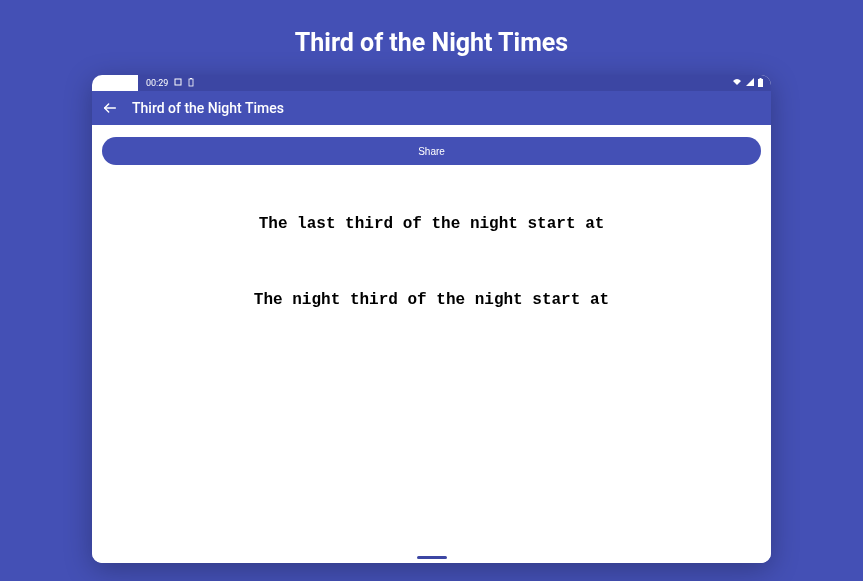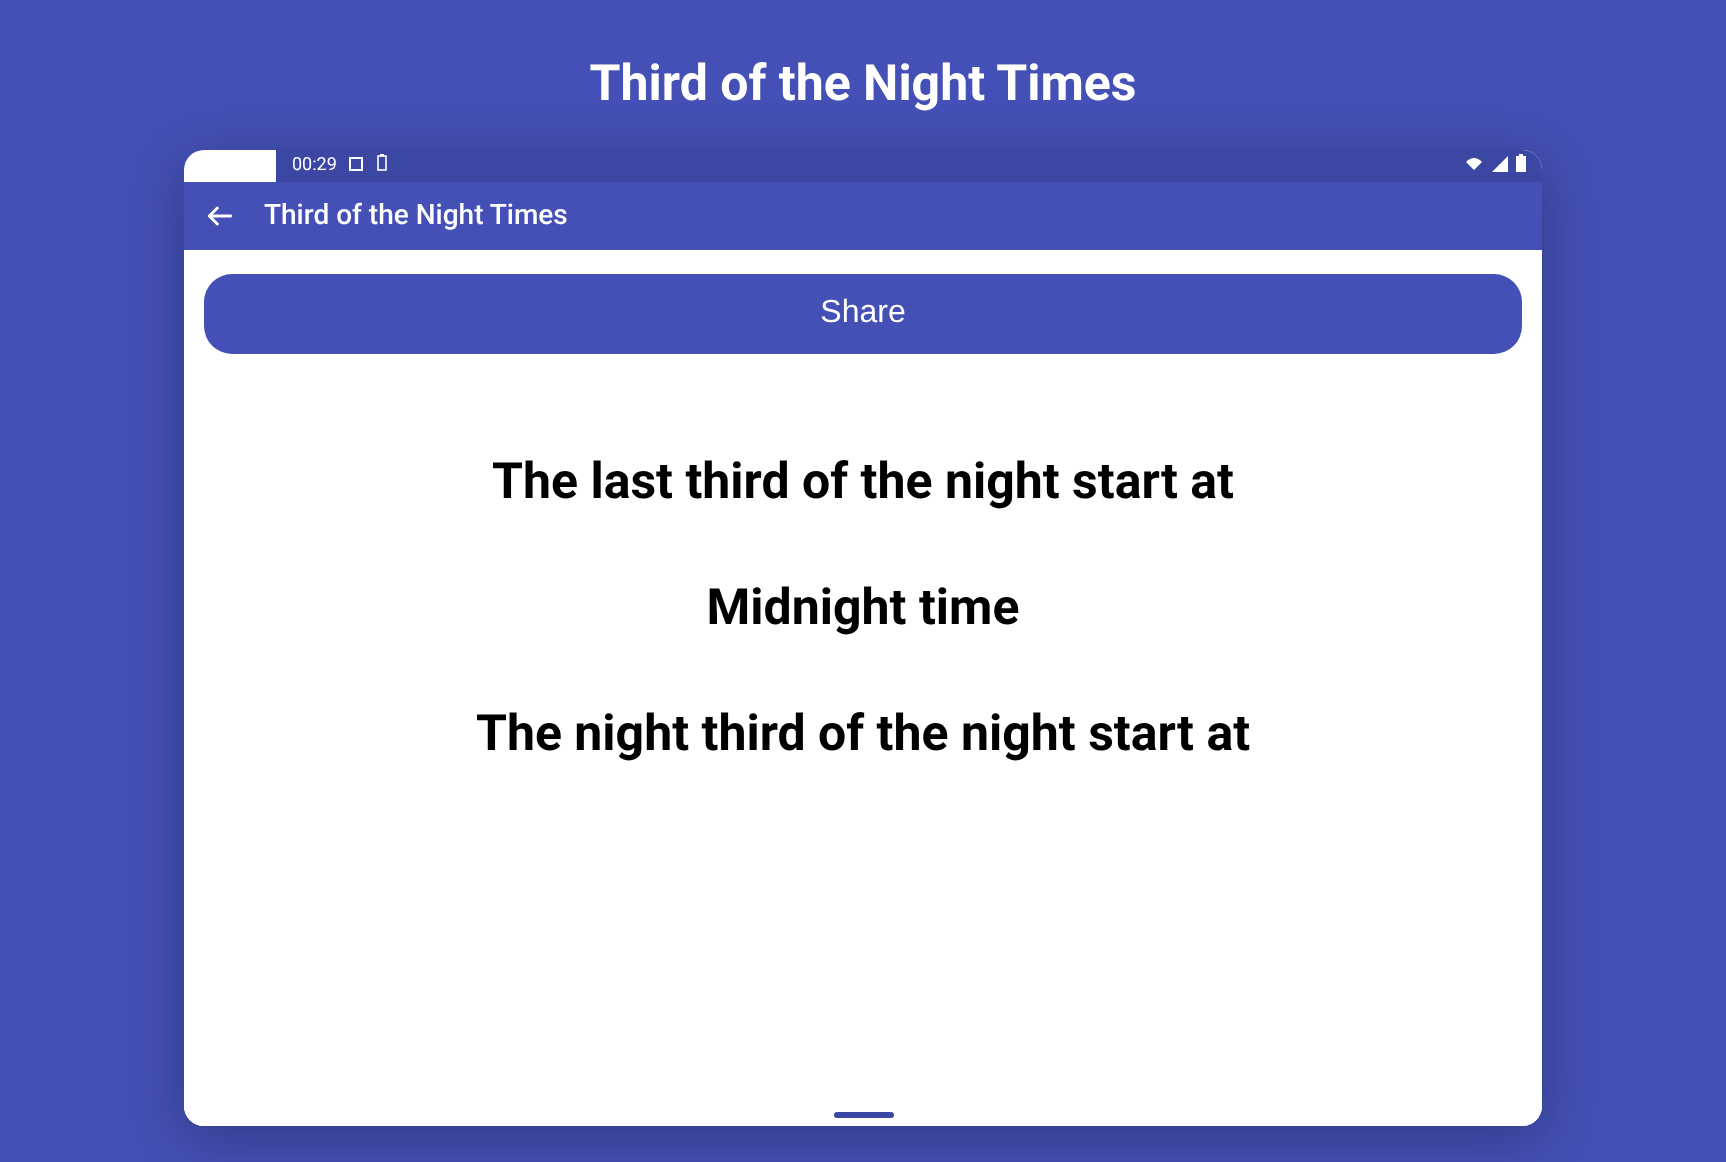--- a/index.html
+++ b/index.html
@@ -82,26 +82,26 @@
       flex: 1;
       background: #fff;
       padding: 12px 10px 0 10px;
       display: flex;
       flex-direction: column;
       align-items: center;
       overflow: hidden;
     }
     .share-button {
       width: 100%;
-      height: 40px;
+      height: 28px;
       background: #4450b5;
       color: #fff;
       border: none;
       border-radius: 14px;
-      font-size: 16px;
+      font-size: 10px;
       font-weight: 500;
       cursor: pointer;
       display: flex;
       align-items: center;
       justify-content: center;
     }
     .times-container {
       flex: 1;
       display: flex;
       flex-direction: column;
@@ -110,23 +110,24 @@
       width: 100%;
     }
     .time-block {
       display: flex;
       flex-direction: column;
       align-items: center;
       margin-bottom: 24px;
     }
     .time-label {
       color: #000;
-      font-size: 25px;
+      font-size: 16px;
       font-weight: 700;
       margin-bottom: 10px;
+      font-family: Liberation Mono, monospace;
     }
     .time-value {
       color: #000;
       font-size: 44px;
       font-weight: 700;
       line-height: 1;
     }
     .nav-indicator {
       position: absolute;
       bottom: 4px;
@@ -191,21 +192,20 @@
   </div>
 
   <div class="content-area">
     <button class="share-button">Share</button>
 
     <div class="times-container">
       <div class="time-block">
         <div class="time-label">The last third of the night start at</div>
       </div>
       <div class="time-block">
-        <div class="time-label">Midnight time</div>
       </div>
       <div class="time-block">
         <div class="time-label">The night third of the night start at</div>
       </div>
     </div>
   </div>
 
   <div class="nav-indicator"></div>
 </div>
 

